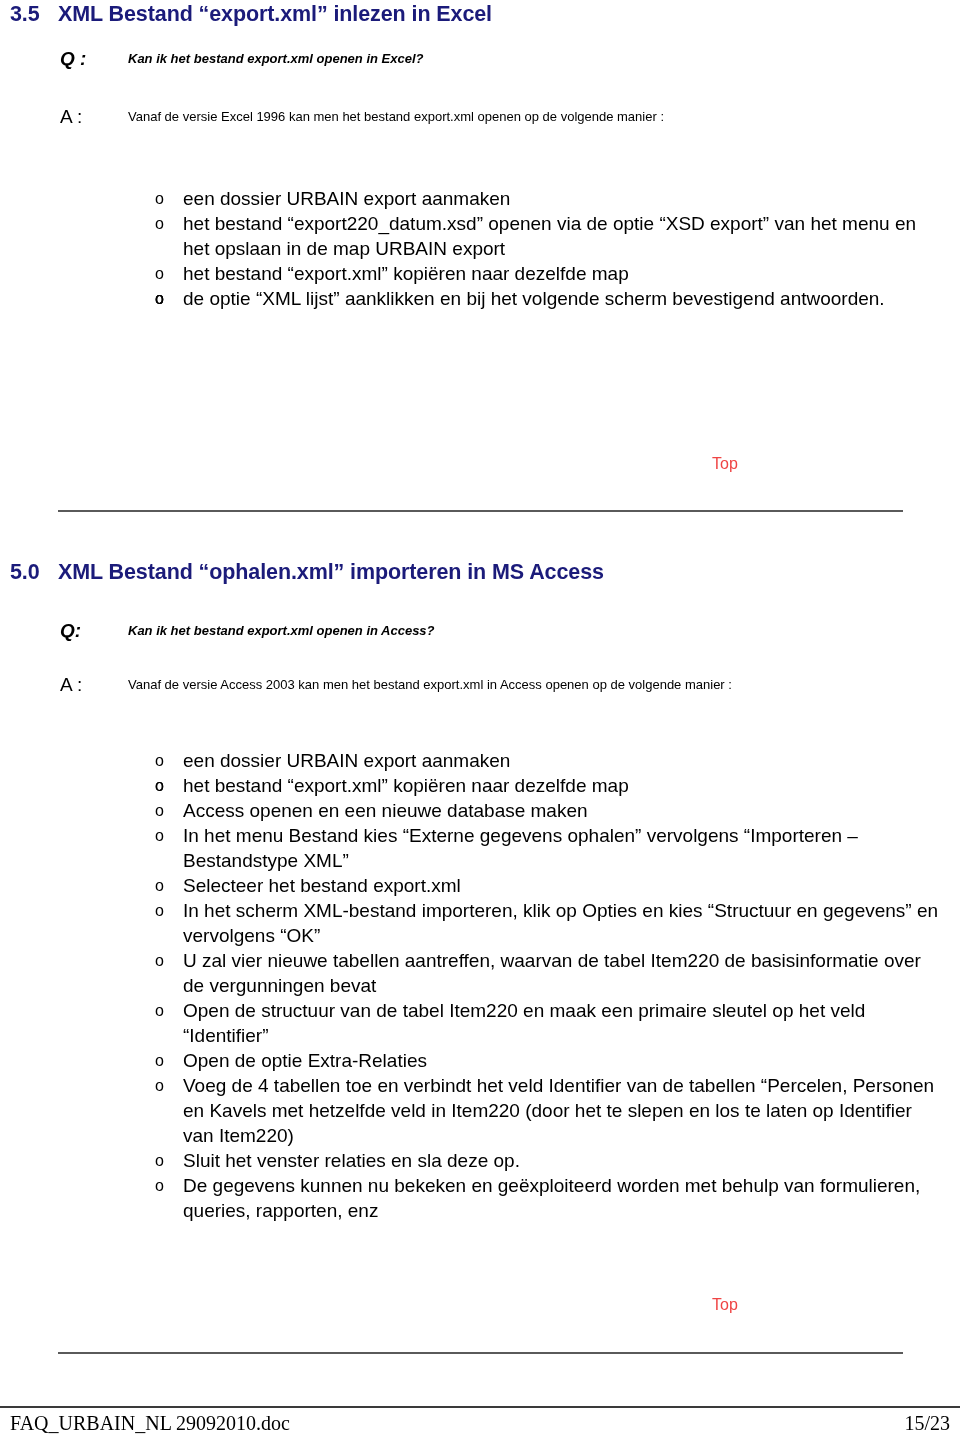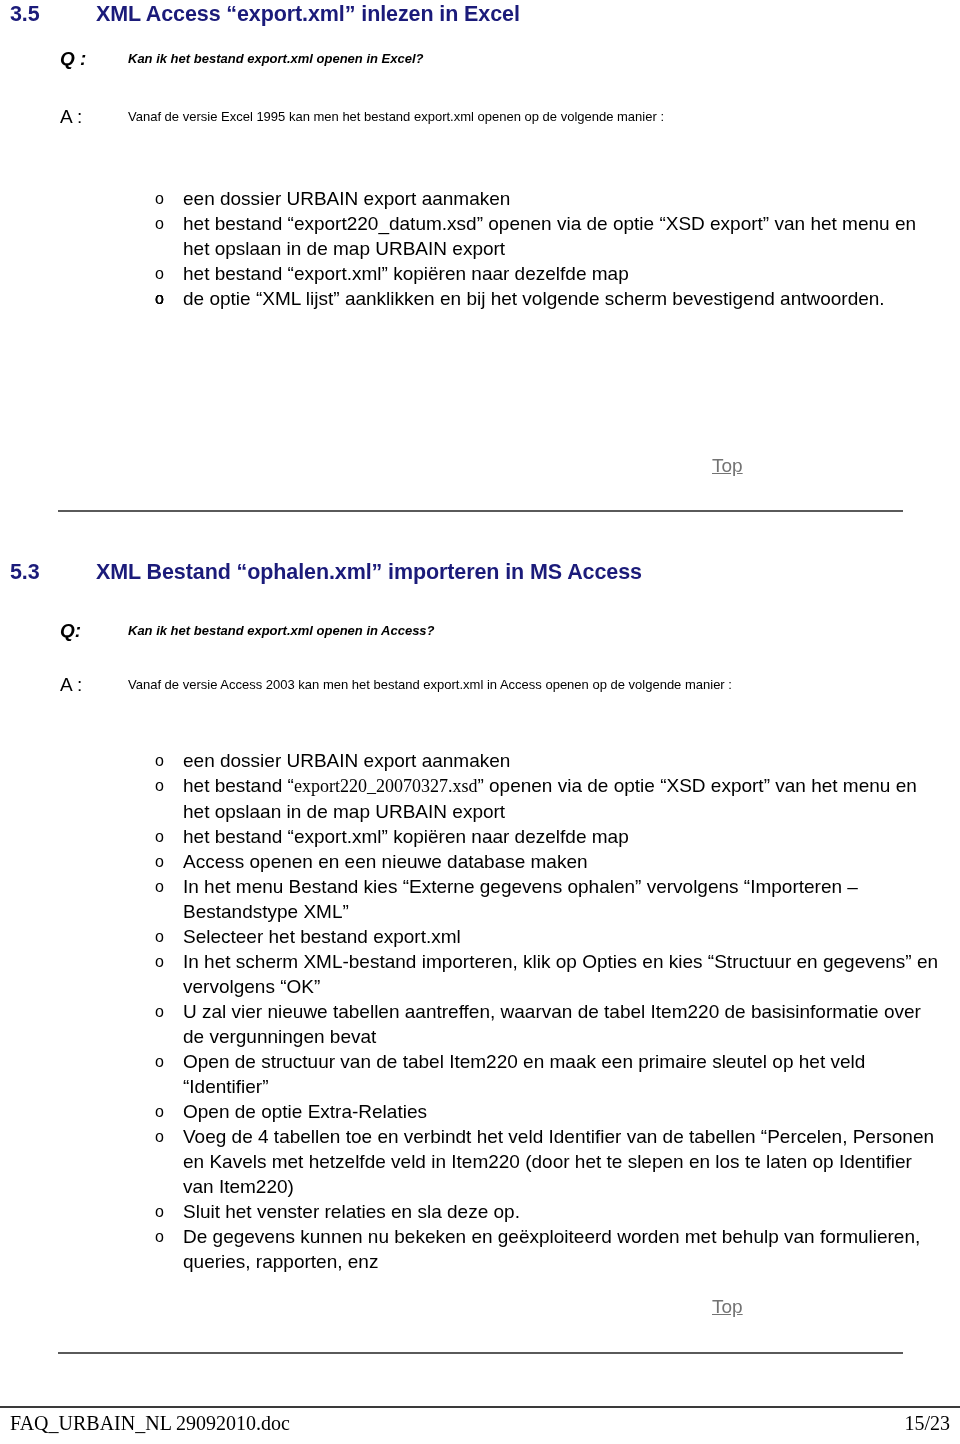--- a/index.html
+++ b/index.html
@@ -27,21 +27,20 @@
   
   .h2 {
     color: #1b1b7a;
     font-family: "Liberation Sans", sans-serif;
     font-weight: bold;
     font-size: 21.5px;
     letter-spacing: -0.1px;
     white-space: nowrap;
     display: flex;
     align-items: baseline;
-    gap: 38px;
   }
   .h2 .h2-num {
     width: 48px;
     flex: 0 0 48px;
   }
   .h2 .h2-text {
     flex: 0 1 auto;
   }
 
   
@@ -90,23 +89,22 @@
     line-height: 25px;
     font-family: "Liberation Sans", sans-serif;
   }
   .serif-file {
     font-family: "Liberation Serif", serif;
     font-size: 18px;
   }
 
   
   .top-link {
-    color: #737373;
-    text-decoration: underline;
-    font-size: 19px;
+    color: #ef4444;
+    font-size: 16px;
     font-family: "Liberation Sans", sans-serif;
     cursor: pointer;
   }
   .top-wrap {
     text-align: left;
   }
 
   
   .sec-rule {
     height: 0;
@@ -133,66 +131,66 @@
   
   .abs { position: absolute; }
 </style>
 </head>
 <body>
 
 <div class="page">
 
   <div class="abs h2" style="left:10px; top:2px; width:930px;">
     <span class="h2-num">3.5</span>
-    <span class="h2-text">XML Access “export.xml” inlezen in Excel</span>
+    <span class="h2-text">XML Bestand “export.xml” inlezen in Excel</span>
   </div>
 
   <div class="abs qa-row" style="left:60px; top:46px; width:885px;">
     <span class="qa-label q">Q :</span>
     <span class="qa-body q">Kan ik het bestand  export.xml openen in Excel?</span>
   </div>
 
   <div class="abs qa-row" style="left:60px; top:104px; width:885px;">
     <span class="qa-label">A :</span>
-    <span class="qa-body">Vanaf de versie Excel 1995 kan men het bestand export.xml openen op de volgende manier :</span>
+    <span class="qa-body">Vanaf de versie Excel 1996 kan men het bestand export.xml openen op de volgende manier :</span>
   </div>
 
   <ul class="olist abs" style="left:155px; top:186px; width:790px;" id="list-35">
       <li><span class="marker">o</span><span>een dossier URBAIN export aanmaken</span></li>
       <li><span class="marker">o</span><span>het bestand “export220_datum.xsd” openen via de optie “XSD export” van het menu en het opslaan in de map URBAIN export</span></li>
       <li><span class="marker">o</span><span>het bestand “export.xml” kopiëren naar dezelfde map</span></li>
       <li><span class="marker">o</span></li>
       <li><span class="marker">o</span></li>
       <li><span class="marker">o</span><span>de optie “XML lijst” aanklikken en bij het volgende scherm bevestigend antwoorden.</span></li>
     </ul>
 
   <div class="abs top-wrap" style="left:712px; top:455px;">
     <span class="top-link">Top</span>
   </div>
 
   <div class="abs sec-rule" style="left:58px; top:510px; width:845px;"></div>
 
   <div class="abs h2" style="left:10px; top:560px; width:930px;">
-    <span class="h2-num">5.3</span>
+    <span class="h2-num">5.0</span>
     <span class="h2-text">XML Bestand “ophalen.xml” importeren in MS Access</span>
   </div>
 
   <div class="abs qa-row" style="left:60px; top:618px; width:885px;">
     <span class="qa-label q">Q:</span>
     <span class="qa-body q">Kan ik het bestand  export.xml openen in Access?</span>
   </div>
 
   <div class="abs qa-row" style="left:60px; top:672px; width:885px;">
     <span class="qa-label">A :</span>
     <span class="qa-body">Vanaf de versie Access 2003 kan men het bestand export.xml in Access openen op de volgende manier :</span>
   </div>
 
   <ul class="olist abs" style="left:155px; top:748px; width:790px;" id="list-36">
       <li><span class="marker">o</span><span>een dossier URBAIN export aanmaken</span></li>
-      <li><span class="marker">o</span><span><span>het bestand “</span><span class="serif-file">export220_20070327.xsd</span><span>” openen via de optie “XSD export” van het menu en het opslaan in de map URBAIN export</span></span></li>
+      <li><span class="marker">o</span></li>
       <li><span class="marker">o</span><span>het bestand “export.xml” kopiëren naar dezelfde map</span></li>
       <li><span class="marker">o</span><span>Access openen en een nieuwe database maken</span></li>
       <li><span class="marker">o</span><span>In het menu Bestand kies  “Externe gegevens ophalen” vervolgens  “Importeren – Bestandstype XML”</span></li>
       <li><span class="marker">o</span><span>Selecteer het bestand export.xml</span></li>
       <li><span class="marker">o</span><span>In het scherm XML-bestand importeren, klik op Opties en kies “Structuur en gegevens” en vervolgens “OK”</span></li>
       <li><span class="marker">o</span><span>U zal vier nieuwe tabellen aantreffen, waarvan de tabel Item220 de basisinformatie over de vergunningen bevat</span></li>
       <li><span class="marker">o</span><span>Open de structuur van de tabel Item220 en maak een primaire sleutel op het veld “Identifier”</span></li>
       <li><span class="marker">o</span><span>Open de optie  Extra-Relaties</span></li>
       <li><span class="marker">o</span><span>Voeg de 4 tabellen toe en verbindt het veld Identifier van de tabellen “Percelen, Personen en Kavels met hetzelfde veld in Item220 (door het te slepen en los te laten op Identifier van Item220)</span></li>
       <li><span class="marker">o</span><span>Sluit het venster relaties en sla deze op.</span></li>

